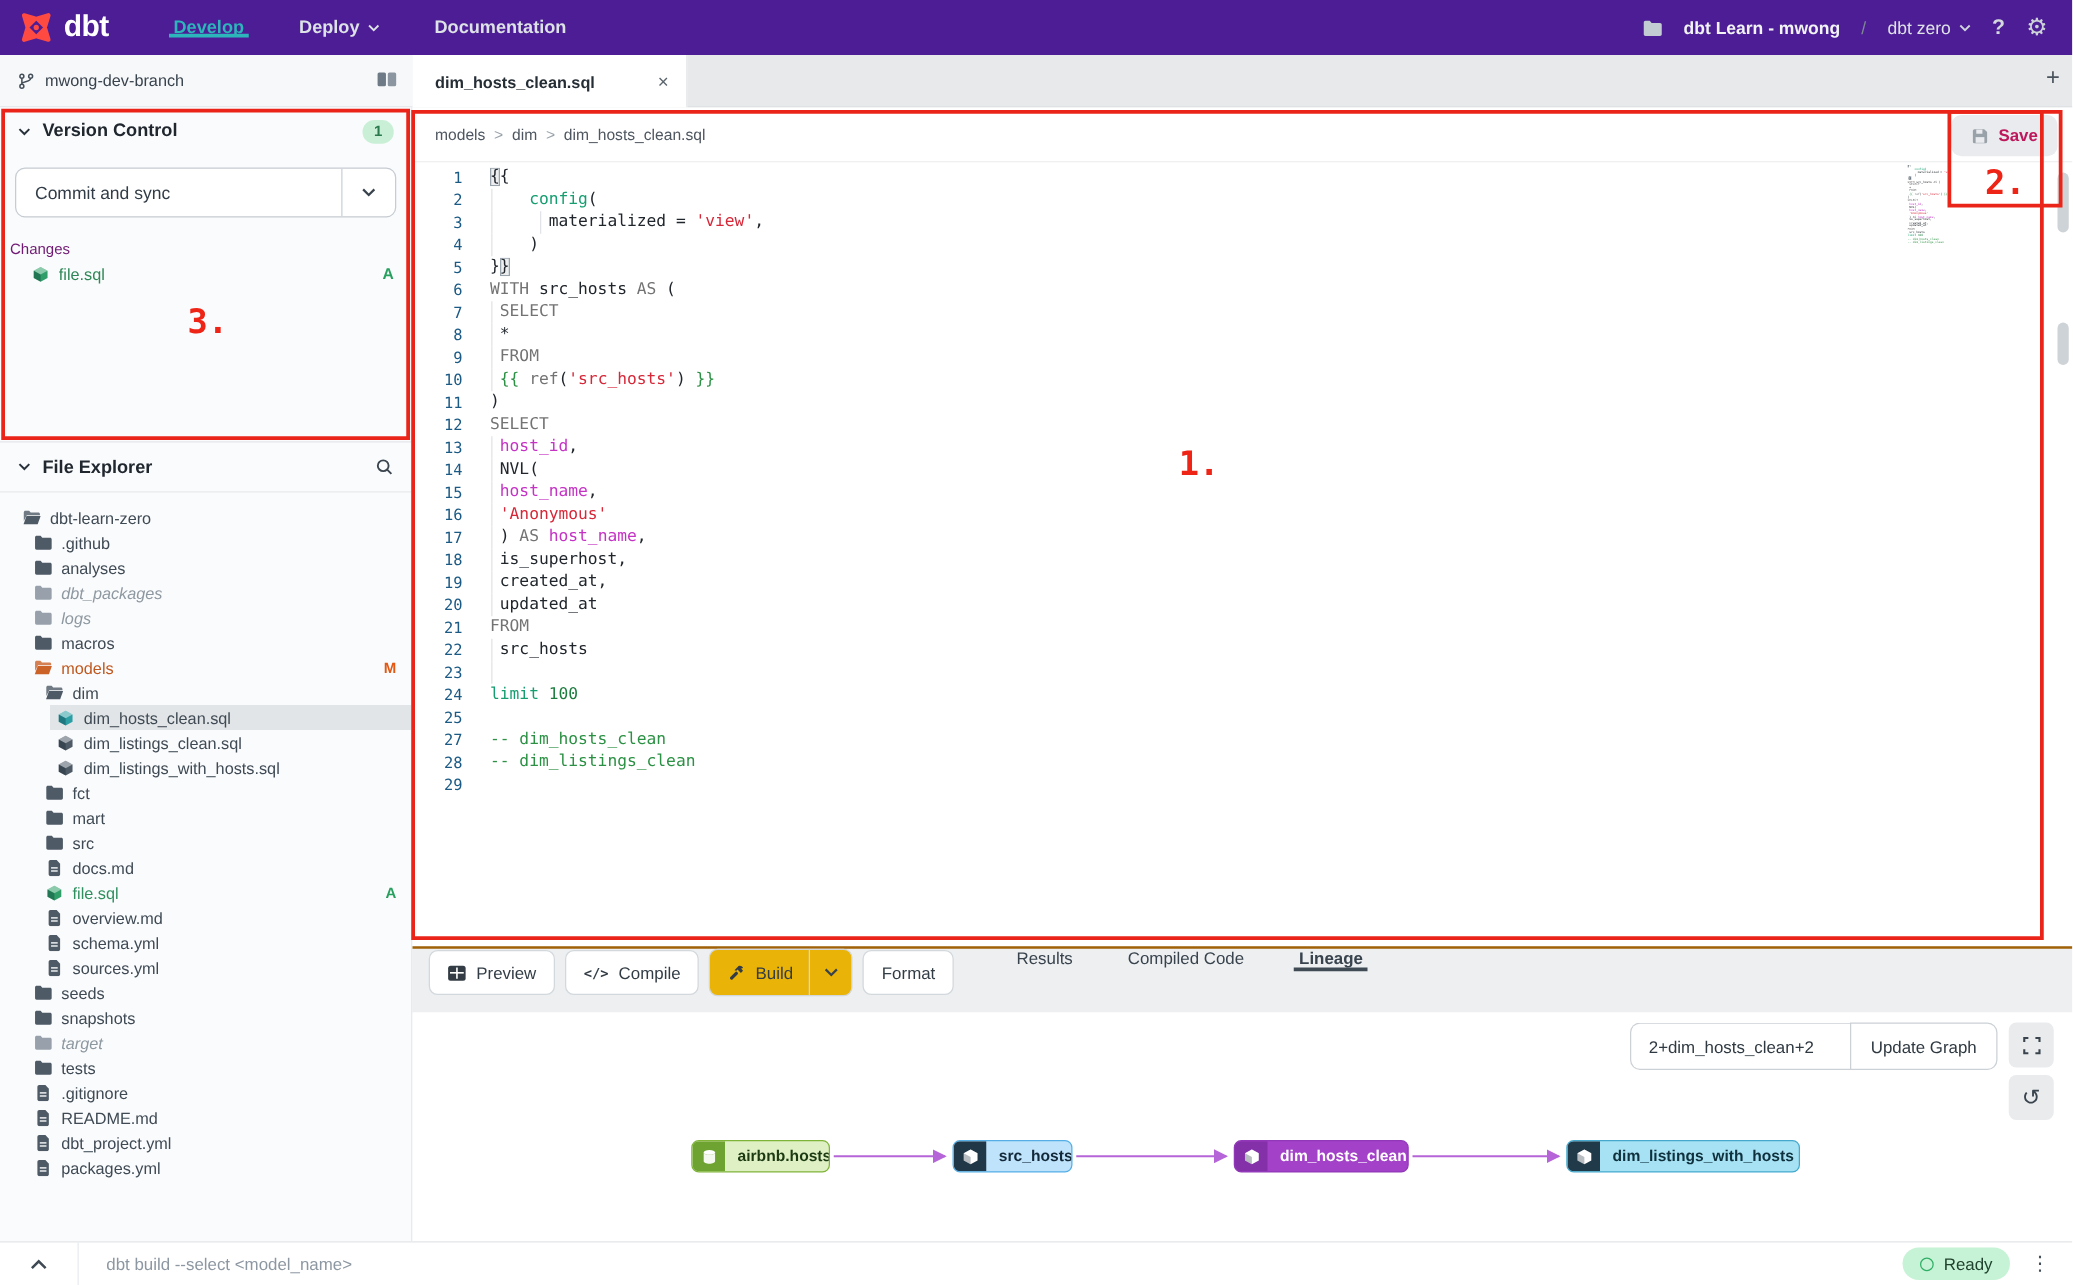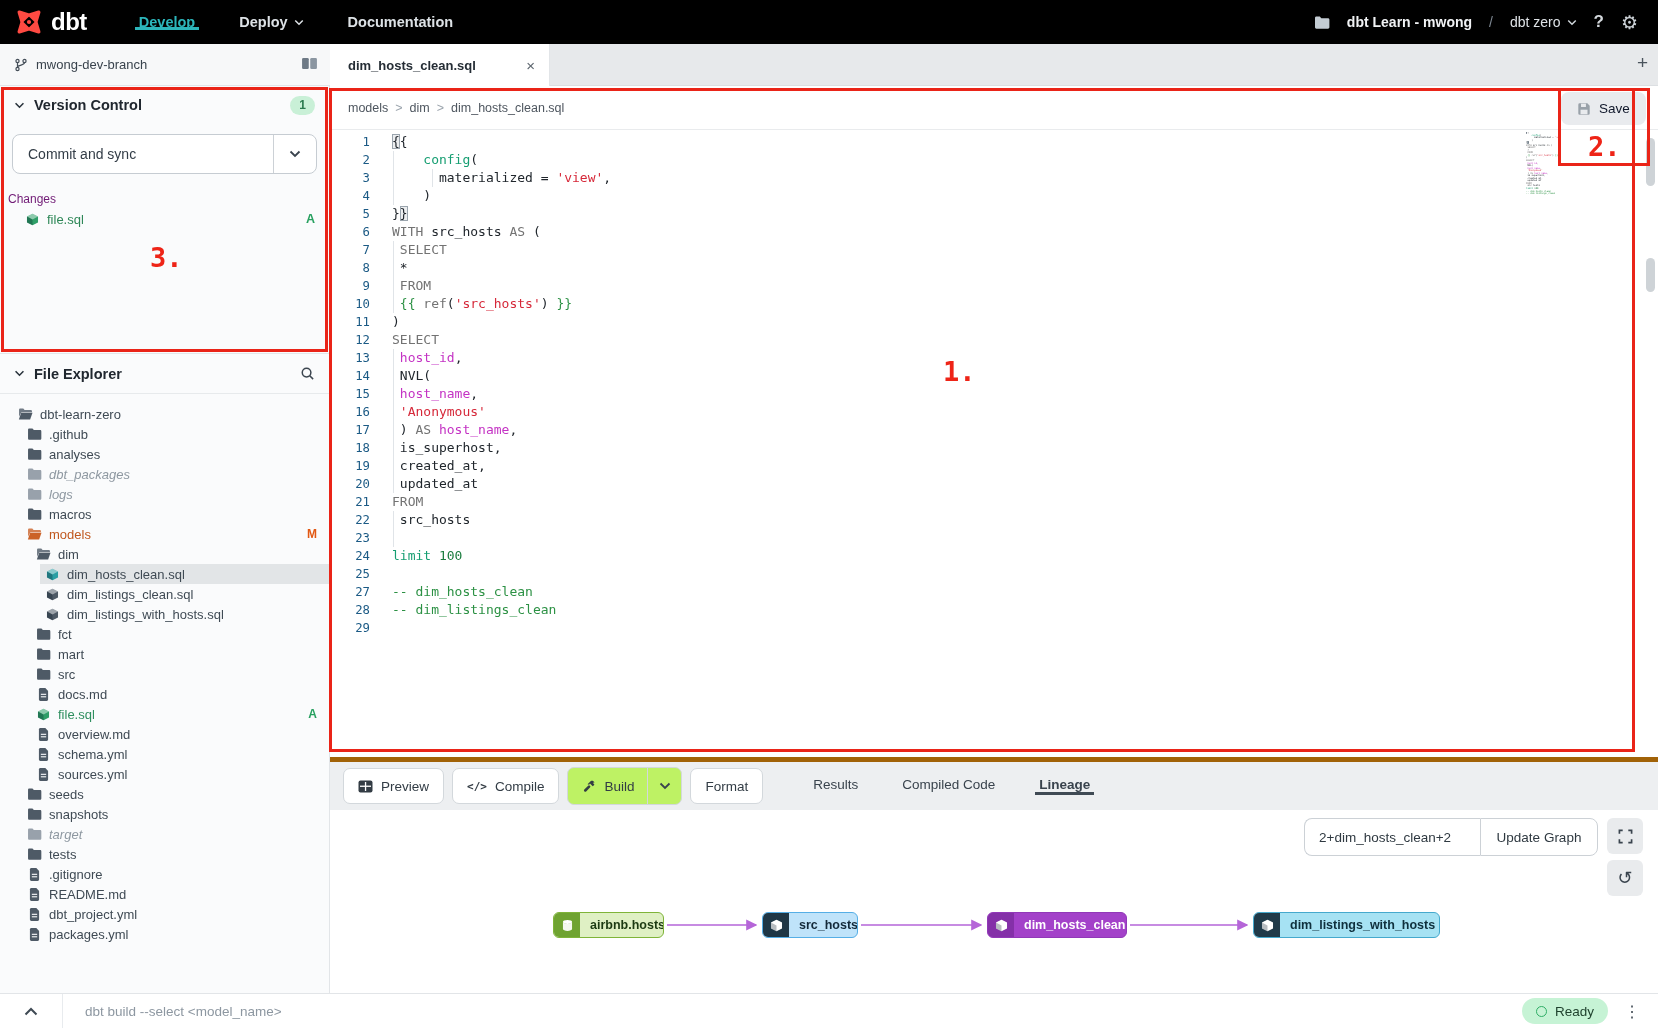--- a/index.html
+++ b/index.html
@@ -1,21 +1,21 @@
 <!DOCTYPE html>
 <html><head>
 <meta charset="utf-8">
 <style>
   html,body{margin:0;padding:0;background:#ffffff;}
   .app{position:relative;width:1658px;height:1028px;overflow:hidden;background:#fff;
        font-family:"Liberation Sans",sans-serif;color:#2a333c;}
   svg{display:block;}
 
   
-  .nav{position:absolute;left:0;top:0;width:1658px;height:44px;background:#000000;
+  .nav{position:absolute;left:0;top:0;width:1658px;height:44px;background:#4c1d95;
        display:flex;align-items:stretch;}
   .nav-left{display:flex;align-items:center;padding-left:14px;}
   .brand{display:flex;align-items:center;gap:7px;margin-right:30px;}
   .brand-text{color:#fff;font-weight:800;font-size:24px;letter-spacing:-0.5px;}
   .nav-item{display:flex;align-items:center;gap:6px;padding:0 4px;margin:0 18px;
             font-size:14.5px;font-weight:600;color:#dde2e6;cursor:pointer;}
   .nav-item.active{color:#2cb5ba;box-shadow:inset 0 -3px 0 #2cb5ba;}
   .nav-right{margin-left:auto;display:flex;align-items:center;gap:17px;padding-right:20px;}
   .nav-account{font-size:14px;font-weight:700;color:#f1f3f5;}
   .nav-sep{color:#7e8893;font-size:14px;}
@@ -68,42 +68,42 @@
   .tree-badge.M{color:#e25813;}
   .tree-badge.A{color:#27a05f;}
 
   
   .crumb-row{position:absolute;left:330px;top:86px;width:1328px;height:44px;background:#fff;
              border-bottom:1px solid #e9ebed;box-sizing:border-box;display:flex;align-items:center;padding-left:18px;}
   .crumb{font-size:12.5px;color:#4e565f;display:flex;align-items:center;gap:7px;}
   .crumb .sep{color:#9aa3ac;}
   .save-btn{position:absolute;right:12px;top:6px;height:33px;width:85px;background:#e9ebee;border:none;
             border-radius:8px;display:flex;align-items:center;justify-content:center;gap:8px;cursor:default;}
-  .save-label{font-size:13.5px;font-weight:400;color:#0f172a;}
+  .save-label{font-size:13.5px;font-weight:700;color:#be185d;}
   .code-area{position:absolute;left:330px;top:130px;width:1328px;height:627px;background:#fff;overflow:hidden;}
   .code-lines{padding-top:3px;}
   .code-line{display:flex;height:18px;font:13px/18px "DejaVu Sans Mono",monospace;white-space:pre;}
   .ln{display:inline-block;width:40px;text-align:right;padding-right:16px;color:#1b5a85;font-size:12.3px;flex:none;}
   .ct{position:relative;display:inline-block;padding-left:6px;}
   .guide{position:absolute;top:0;bottom:0;width:1px;background:#e0e4e8;}
   .tk-kw{color:#737373;} .tk-fn{color:#169e72;} .tk-str{color:#d62839;}
   .tk-id{color:#c433c4;} .tk-com{color:#2c9144;} .tk-grn{color:#2c9144;}
   .tk-num{color:#1c7d3f;} .tk-pl{color:#20262c;}
   .tk-brm{color:#20262c;background:#eceef0;box-shadow:inset 0 0 0 1px #9aa4ad;}
   .minimap{position:absolute;top:2px;right:98px;width:34px;overflow:hidden;}
   .mini-line{font:2.3px/2.55px "DejaVu Sans Mono",monospace;white-space:pre;}
   .scroll-thumb{position:absolute;right:3px;width:9px;border-radius:5px;background:#ced3d7;}
 
   
   .bottombar{position:absolute;left:330px;top:757px;width:1328px;height:53px;background:#edeff1;
-             border-top:5px solid #a16207;box-sizing:border-box;display:flex;align-items:center;}
+             border-top:2px solid #a16207;box-sizing:border-box;display:flex;align-items:flex-start;}
   .btn-group{display:flex;align-items:center;gap:8px;padding-left:13px;}
   .tool-btn{height:36px;background:#fff;border:1px solid #d3d8dc;border-radius:7px;display:flex;
             align-items:center;gap:8px;padding:0 14px;font-size:13.5px;color:#323c45;cursor:pointer;}
-  .split-btn{height:36px;background:#bef264;border:1px solid #d3d8dc;border-radius:7px;display:flex;align-items:stretch;cursor:pointer;}
+  .split-btn{height:36px;background:#eab308;border:1px solid #d3d8dc;border-radius:7px;display:flex;align-items:stretch;cursor:pointer;}
   .split-main{display:flex;align-items:center;gap:8px;padding:0 13px;font-size:13.5px;color:#323c45;}
   .split-caret{width:33px;border-left:1px solid #d3d8dc;display:flex;align-items:center;justify-content:center;}
   .icon-code{font:700 11px "DejaVu Sans Mono",monospace;color:#333c44;}
   .panel-tabs{display:flex;align-items:stretch;gap:36px;margin-left:46px;}
   .panel-tab{display:flex;align-items:center;font-size:13.5px;color:#39434d;cursor:pointer;
              border-bottom:3px solid rgba(0,0,0,0);box-sizing:border-box;padding:0 4px;}
   .panel-tab.active{border-bottom-color:#3f4a54;font-weight:600;}
   .bar-rest{flex:1;background:#f4f6f7;border-left:1px solid #e0e3e6;margin-left:40px;}
 
   

